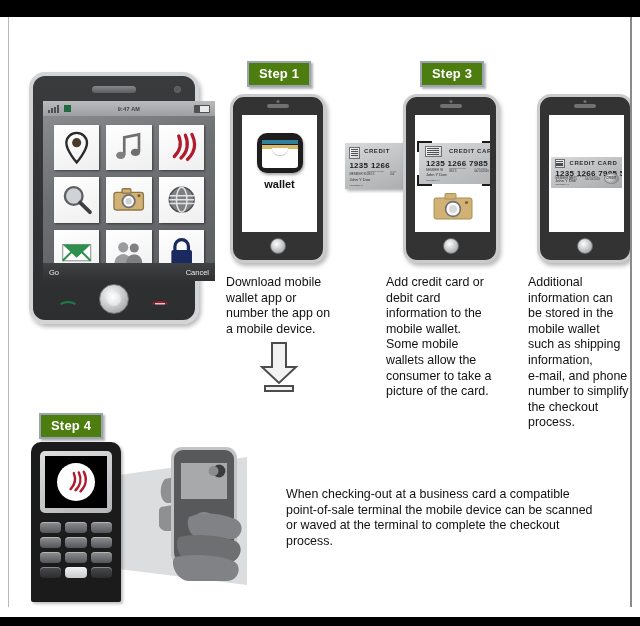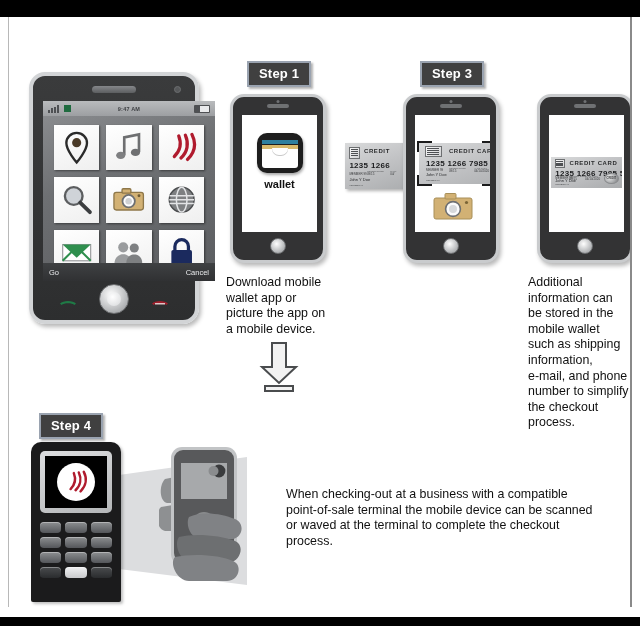--- a/index.html
+++ b/index.html
@@ -22,21 +22,21 @@
     width: 624px; height: 590px;
     background: #ffffff;
     border-left: 1px solid #b8b8b8;
     border-right: 2px solid #8a8a8a;
     overflow: hidden;
   }
 
   
   .step-badge {
     position: absolute;
-    background: #404040;
+    background: #4d7c0f;
     color: #ffffff;
     font-weight: bold;
     font-size: 13px;
     letter-spacing: .2px;
     padding: 4px 10px 5px 10px;
     border: 2px solid #9aa3b0;
     box-shadow: 2px 2px 2px rgba(0,0,0,.30);
     line-height: 1;
   }
 
@@ -413,21 +413,21 @@
         <div class="strip s2"></div>
         <div class="pocket"></div>
       </div>
       <div id="wallet-label">wallet</div>
     </div>
     <div class="home"></div>
   </div>
 
   <div class="caption" id="cap1">Download mobile
 wallet app or
-picture the app on
+number the app on
 a mobile device.</div>
 
   <svg id="dl-arrow" viewBox="0 0 40 52">
     <path d="M13 2 H27 V26 H37 L20 42 L3 26 H13 Z" fill="#f2f2f2" stroke="#4a4c4e" stroke-width="2"></path>
     <rect x="6" y="45" width="28" height="5" fill="#f2f2f2" stroke="#4a4c4e" stroke-width="2"></rect>
   </svg>
 
   <div class="step-badge" style="left:411px; top:44px;">Step 3</div>
 
   <div class="ccard" id="card-float">
@@ -485,20 +485,28 @@
         <rect x="1" y="7" width="38" height="21" rx="2" fill="#d2b174" stroke="#a88f58" stroke-width="1"></rect>
         <rect x="12" y="2.5" width="11" height="5.5" rx="1" fill="#d2b174" stroke="#a88f58" stroke-width="1"></rect>
         <circle cx="20" cy="18" r="7.4" fill="#fbfbfb" stroke="#6d6f71" stroke-width="1.6"></circle>
         <circle cx="20" cy="18" r="4" fill="#d7d9db"></circle>
         <circle cx="33.5" cy="11.5" r="1.6" fill="#7a6436"></circle>
       </svg>
     </div>
     <div class="home"></div>
   </div>
 
+  <div class="caption" id="cap2">Add credit card or
+debit card
+information to the
+mobile wallet.
+Some mobile
+wallets allow the
+consumer to take a
+picture of the card.</div>
 
 
   <div class="phone" id="p3">
     <div id="p3-dot"></div>
     <div class="speaker"></div>
     <div class="screen">
       <div class="ccard" id="card3">
         <div class="chip">
               <i></i>
               <i></i>
@@ -581,21 +589,21 @@
     <circle cx="54.5" cy="26" r="5" fill="#8a8c8e"></circle>
 
     <circle cx="45" cy="78" r="11" fill="#8a8c8e"></circle>
     <circle cx="45" cy="78" r="6.5" fill="#e8e9eb"></circle>
 
     <path d="M30 72 C 42 66, 62 68, 76 74 C 86 78, 84 92, 74 94 L 42 94 C 32 94, 26 80, 30 72 Z" fill="#808285"></path>
     <path d="M20 92 C 34 88, 62 90, 76 96 C 86 100, 82 116, 70 118 L 34 118 C 22 118, 14 100, 20 92 Z" fill="#6d6f71"></path>
     <path d="M16 112 C 34 108, 62 110, 74 116 C 84 120, 80 136, 68 136 L 30 136 C 18 136, 10 118, 16 112 Z" fill="#808285"></path>
   </svg>
 
-  <div class="caption" id="cap4">When checking-out at a business with a compatible
+  <div class="caption" id="cap4">When checking-out at a business card a compatible
 point-of-sale terminal the mobile device can be scanned
 or waved at the terminal to complete the checkout
 process.</div>
 
 </div>
 
 <div id="source">
   <span>Source: GAO.</span>
   <span class="sep">|</span>
   <span>GAO-17-361</span>

